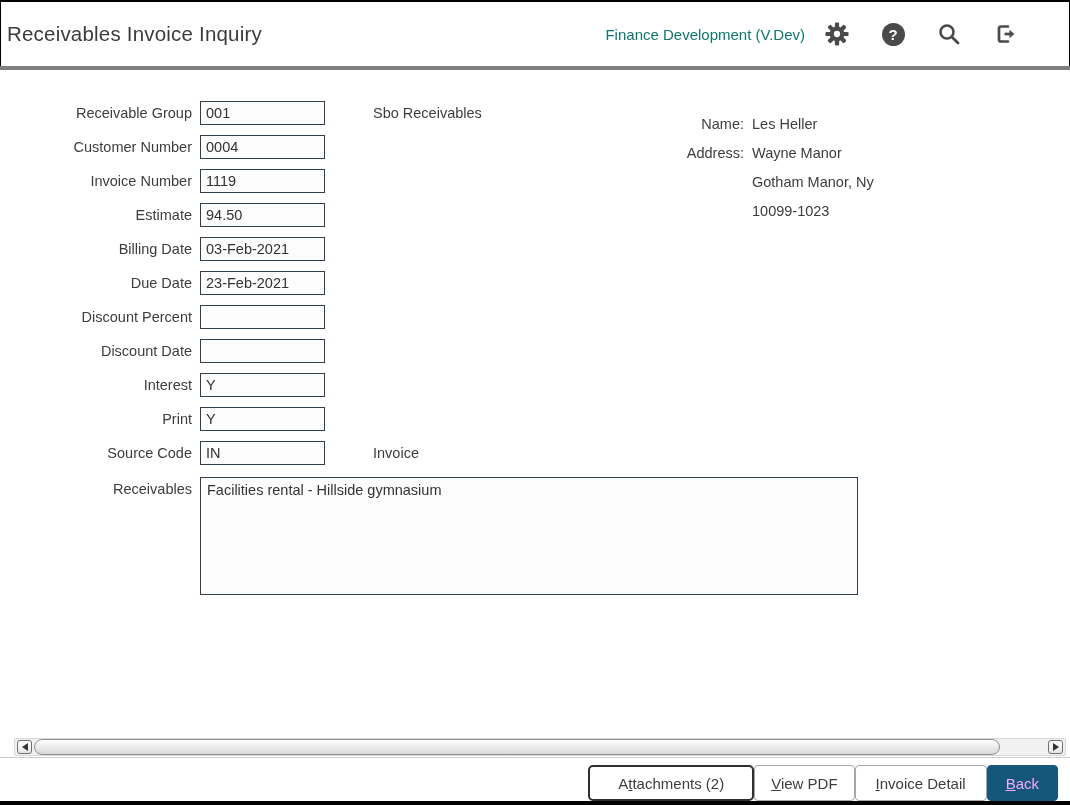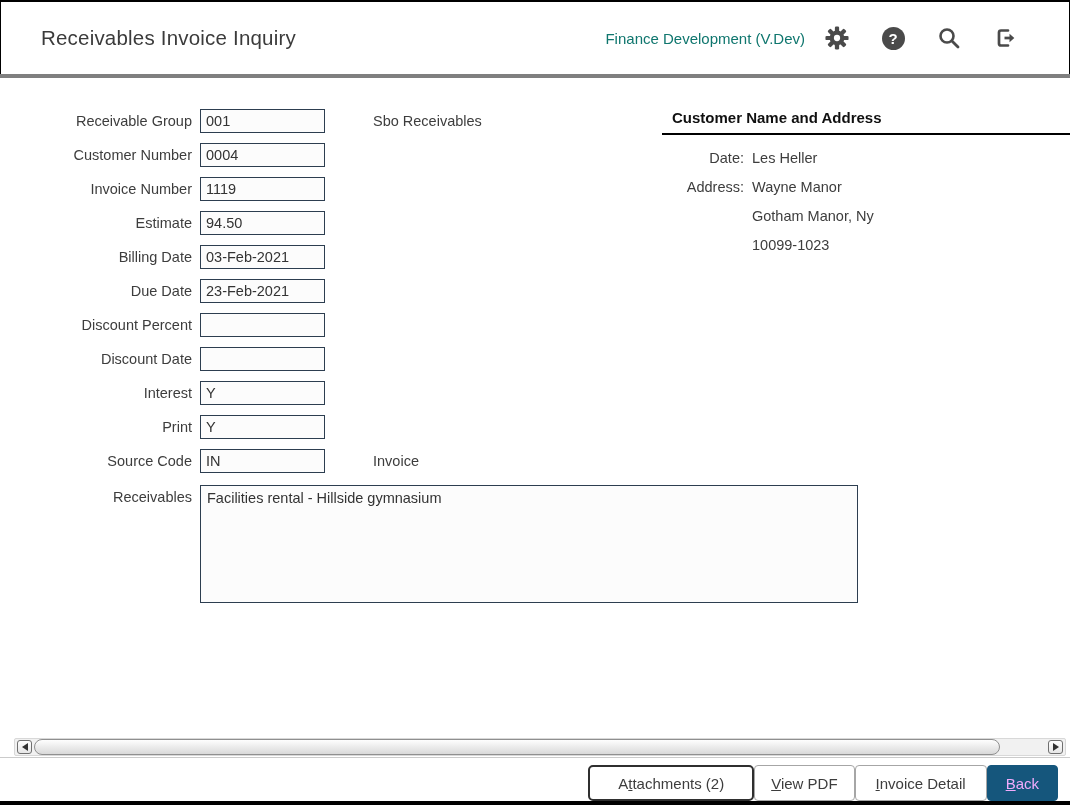--- a/index.html
+++ b/index.html
@@ -7,27 +7,27 @@
   body {
     position: relative;
     background: #ffffff;
     font-family: "Liberation Sans", sans-serif;
     color: #3d3d3d;
     overflow: hidden;
   }
 
   
   .header {
-    height: 74px;
+    height: 66px;
     border-top: 2px solid #000;
     border-left: 1px solid #000;
     border-right: 1px solid #000;
     display: flex;
     align-items: center;
-    padding-left: 40px;
+    padding-left: 6px;
     padding-right: 52px;
   }
   .page-title {
     flex: 1;
     font-size: 20.5px;
     color: #3b3b3b;
     letter-spacing: 0.2px;
   }
   .env-label {
     font-size: 15px;
@@ -257,24 +257,23 @@
     </div>
 
     <div class="desc-row">
       <label class="f-label">Receivables</label>
       <textarea class="desc-textarea" style="">Facilities rental - Hillside gymnasium</textarea>
     </div>
 
   </div>
 
   <div class="customer-panel">
-    <div class="cp-title">Customer Name and Address</div>
     <div class="cp-rows">
       <div class="cp-row">
-        <span class="cp-label">Date:</span>
+        <span class="cp-label">Name:</span>
         <span class="cp-value">Les Heller</span>
       </div>
       <div class="cp-row">
         <span class="cp-label">Address:</span>
         <span class="cp-value">Wayne Manor</span>
       </div>
       <div class="cp-extra">Gotham Manor, Ny</div>
       <div class="cp-extra">10099-1023</div>
     </div>
   </div>

